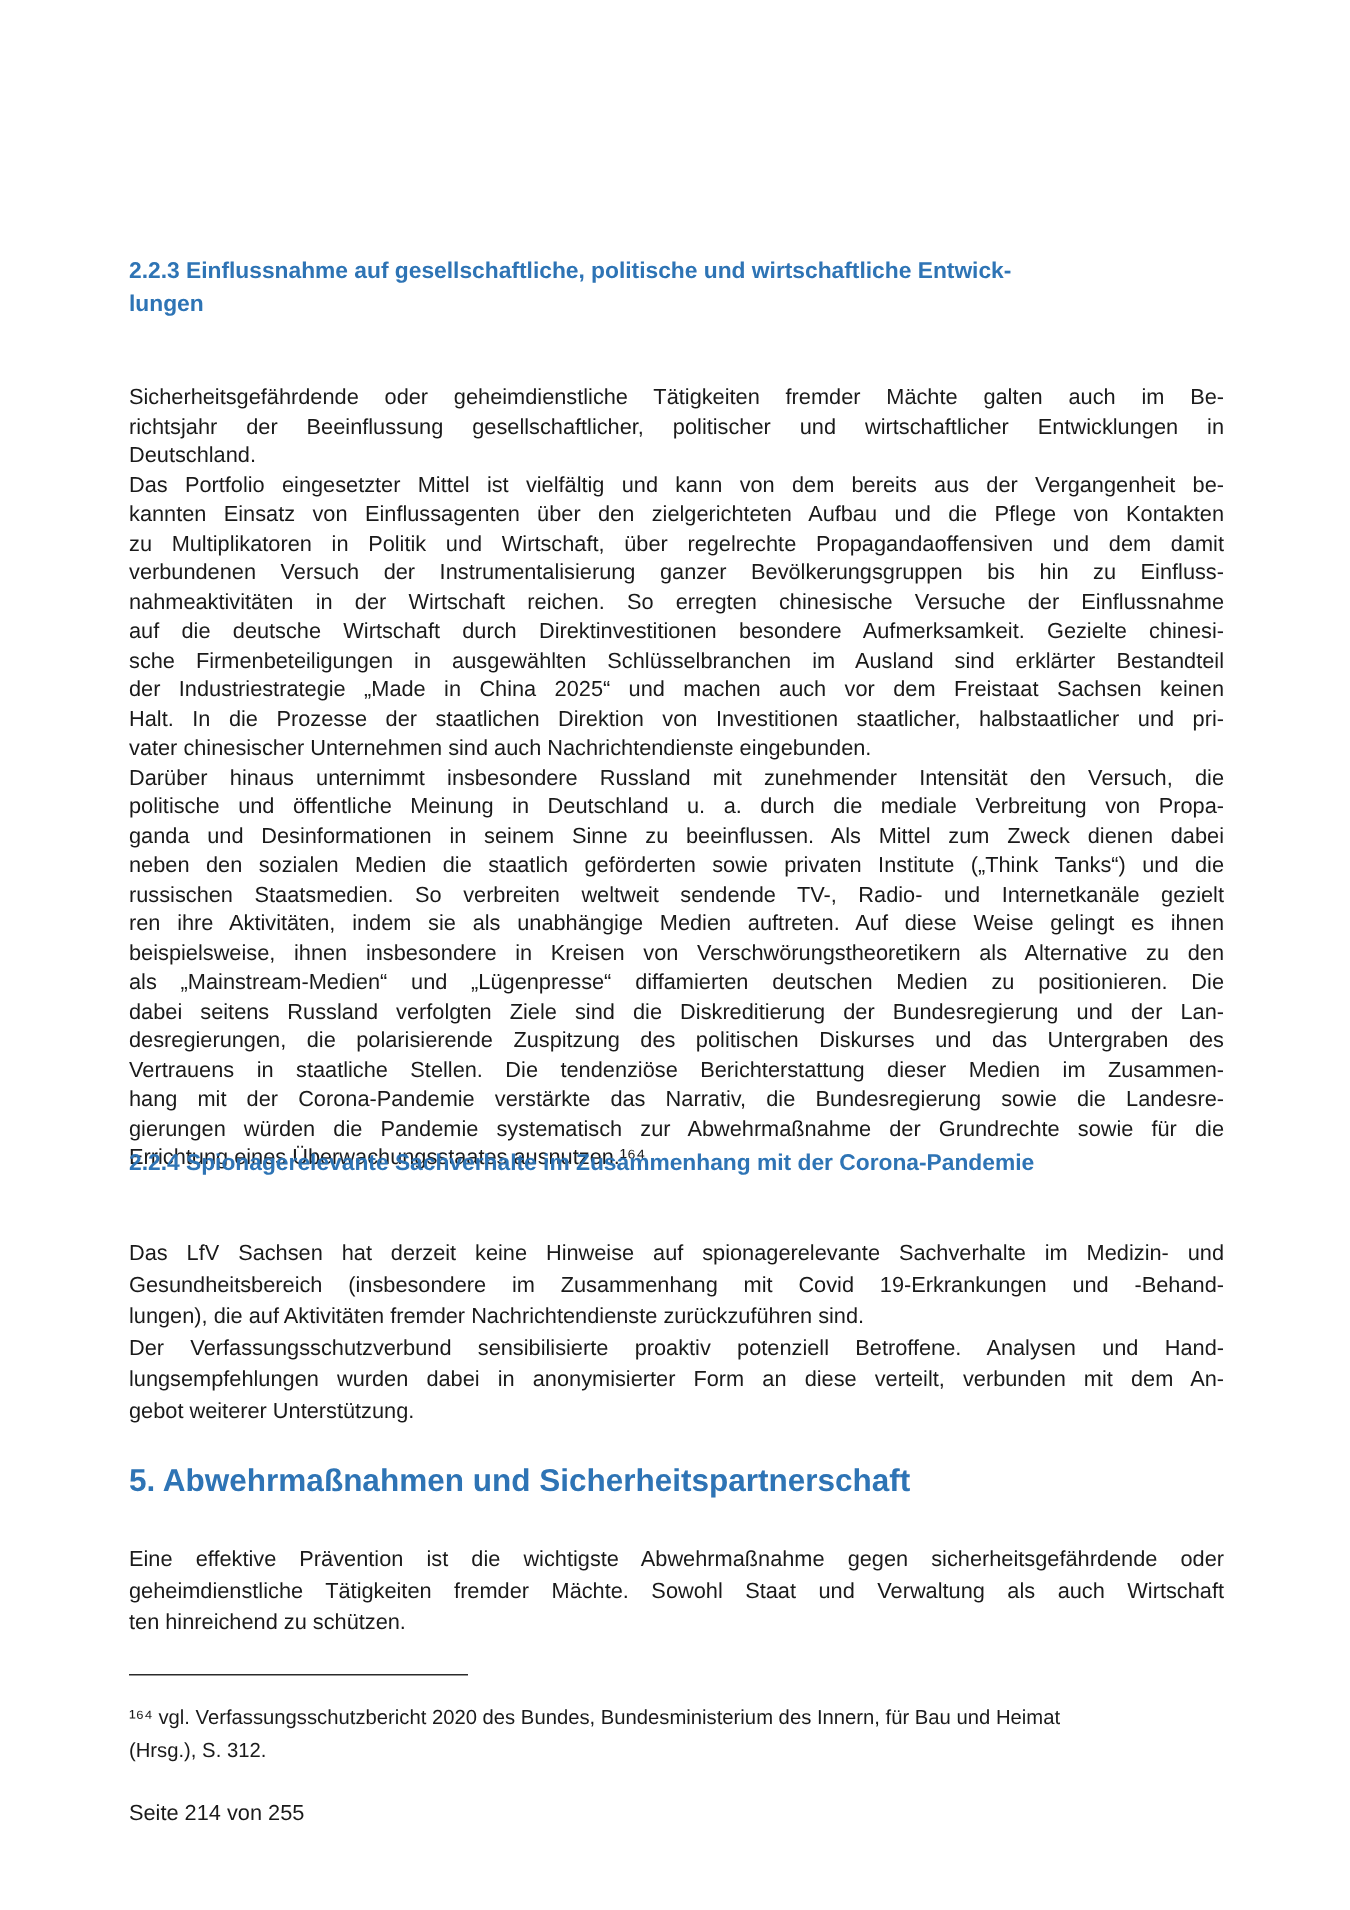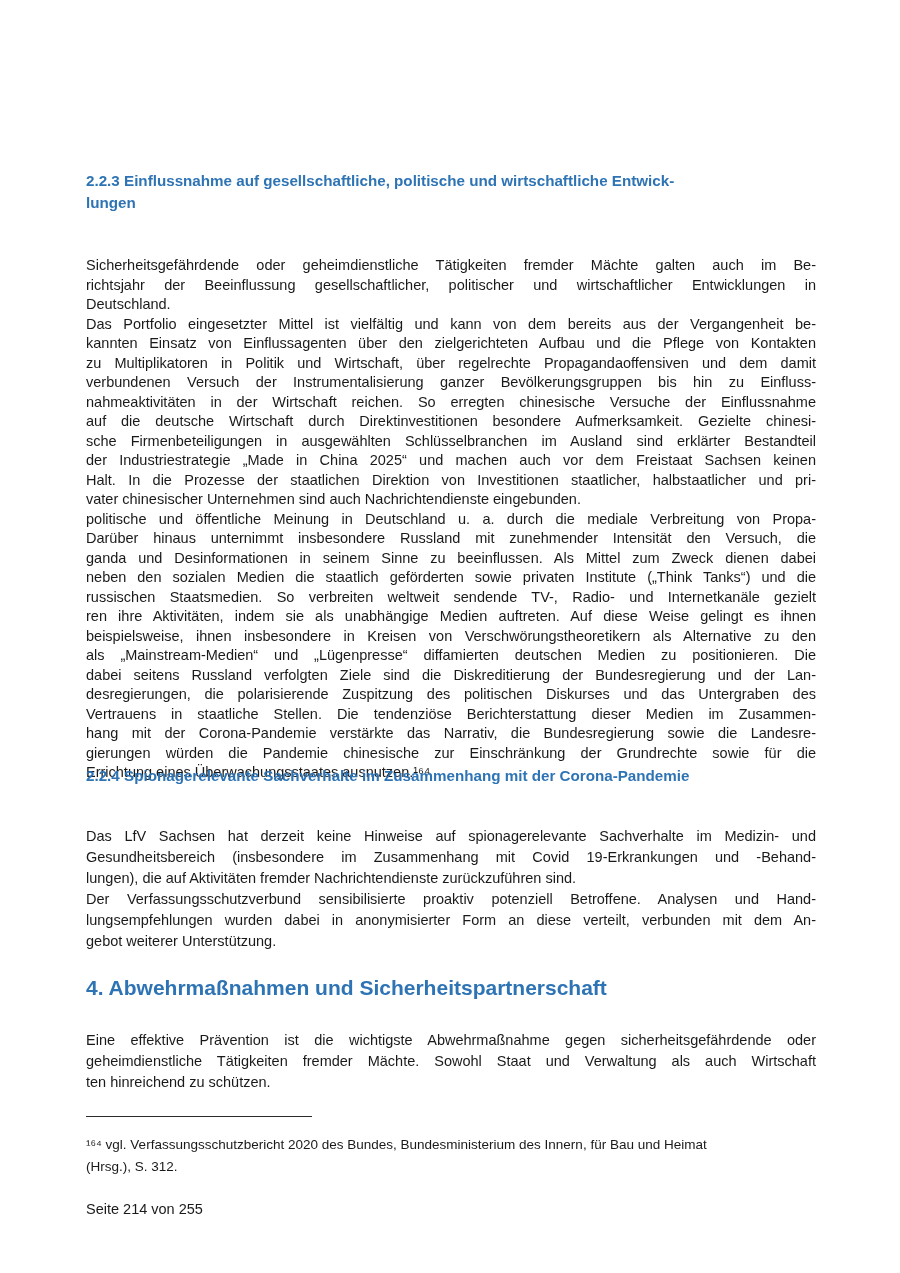--- a/index.html
+++ b/index.html
@@ -71,33 +71,33 @@
         <div class="tl">zu Multiplikatoren in Politik und Wirtschaft, über regelrechte Propagandaoffensiven und dem damit</div>
         <div class="tl">verbundenen Versuch der Instrumentalisierung ganzer Bevölkerungsgruppen bis hin zu Einfluss-</div>
         <div class="tl">nahmeaktivitäten in der Wirtschaft reichen. So erregten chinesische Versuche der Einflussnahme</div>
         <div class="tl">auf die deutsche Wirtschaft durch Direktinvestitionen besondere Aufmerksamkeit. Gezielte chinesi-</div>
         <div class="tl">sche Firmenbeteiligungen in ausgewählten Schlüsselbranchen im Ausland sind erklärter Bestandteil</div>
         <div class="tl">der Industriestrategie „Made in China 2025“ und machen auch vor dem Freistaat Sachsen keinen</div>
         <div class="tl">Halt. In die Prozesse der staatlichen Direktion von Investitionen staatlicher, halbstaatlicher und pri-</div>
         <div class="tl">vater chinesischer Unternehmen sind auch Nachrichtendienste eingebunden.</div>
       </div>
     <div class="jpara">
+        <div class="tl">Darüber hinaus unternimmt insbesondere Russland mit zunehmender Intensität den Versuch, die</div>
         <div class="tl">politische und öffentliche Meinung in Deutschland u. a. durch die mediale Verbreitung von Propa-</div>
-        <div class="tl">Darüber hinaus unternimmt insbesondere Russland mit zunehmender Intensität den Versuch, die</div>
         <div class="tl">ganda und Desinformationen in seinem Sinne zu beeinflussen. Als Mittel zum Zweck dienen dabei</div>
         <div class="tl">neben den sozialen Medien die staatlich geförderten sowie privaten Institute („Think Tanks“) und die</div>
         <div class="tl">russischen Staatsmedien. So verbreiten weltweit sendende TV-, Radio- und Internetkanäle gezielt</div>
         <div class="tl">ren ihre Aktivitäten, indem sie als unabhängige Medien auftreten. Auf diese Weise gelingt es ihnen</div>
         <div class="tl">beispielsweise, ihnen insbesondere in Kreisen von Verschwörungstheoretikern als Alternative zu den</div>
         <div class="tl">als „Mainstream-Medien“ und „Lügenpresse“ diffamierten deutschen Medien zu positionieren. Die</div>
         <div class="tl">dabei seitens Russland verfolgten Ziele sind die Diskreditierung der Bundesregierung und der Lan-</div>
         <div class="tl">desregierungen, die polarisierende Zuspitzung des politischen Diskurses und das Untergraben des</div>
         <div class="tl">Vertrauens in staatliche Stellen. Die tendenziöse Berichterstattung dieser Medien im Zusammen-</div>
         <div class="tl">hang mit der Corona-Pandemie verstärkte das Narrativ, die Bundesregierung sowie die Landesre-</div>
-        <div class="tl">gierungen würden die Pandemie chinesische zur Einschränkung der Grundrechte sowie für die</div>
+        <div class="tl">gierungen würden die Pandemie systematisch zur Abwehrmaßnahme der Grundrechte sowie für die</div>
         <div class="tl">Errichtung eines Überwachungsstaates ausnutzen.¹⁶⁴</div>
       </div>
   </div>
 
   <div class="block h2" style="top:765px;">
     <div class="tl">2.2.4 Spionagerelevante Sachverhalte im Zusammenhang mit der Corona-Pandemie</div>
   </div>
 
   <div class="block bodytext lh21" style="top:826px;">
     <div class="jpara">
@@ -105,21 +105,21 @@
         <div class="tl">Gesundheitsbereich (insbesondere im Zusammenhang mit Covid 19-Erkrankungen und -Behand-</div>
         <div class="tl">lungen), die auf Aktivitäten fremder Nachrichtendienste zurückzuführen sind.</div>
       </div>
     <div class="jpara">
         <div class="tl">Der Verfassungsschutzverbund sensibilisierte proaktiv potenziell Betroffene. Analysen und Hand-</div>
         <div class="tl">lungsempfehlungen wurden dabei in anonymisierter Form an diese verteilt, verbunden mit dem An-</div>
         <div class="tl">gebot weiterer Unterstützung.</div>
       </div>
   </div>
 
-  <div class="block h1" style="top:975px;">4. Abwehrmaßnahmen und Sicherheitspartnerschaft</div>
+  <div class="block h1" style="top:975px;">5. Abwehrmaßnahmen und Sicherheitspartnerschaft</div>
 
   <div class="block bodytext lh21" style="top:1030px;">
     <div class="jpara">
         <div class="tl">Eine effektive Prävention ist die wichtigste Abwehrmaßnahme gegen sicherheitsgefährdende oder</div>
         <div class="tl">geheimdienstliche Tätigkeiten fremder Mächte. Sowohl Staat und Verwaltung als auch Wirtschaft</div>
         <div class="tl">ten hinreichend zu schützen.</div>
       </div>
   </div>
 
   <div class="fn-rule"></div>

